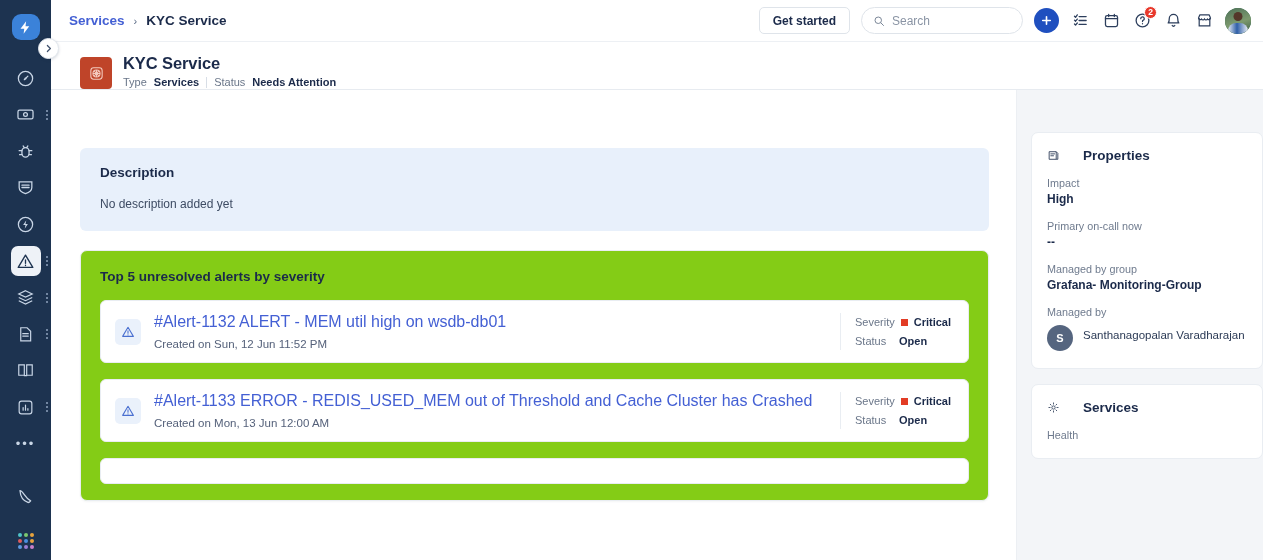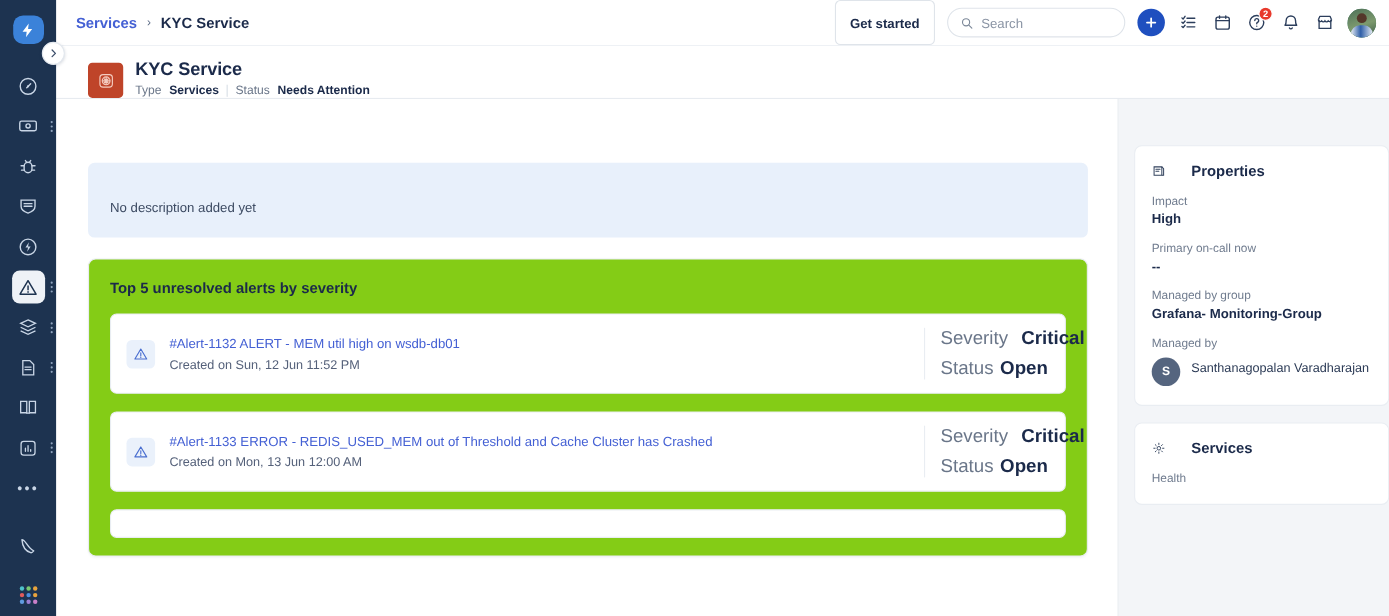--- a/index.html
+++ b/index.html
@@ -71,21 +71,21 @@
     padding: 0 12px 0 18px;
     background: #fff;
     border-bottom: 1px solid #edf0f4;
   }
   .crumb { display: flex; align-items: center; gap: 9px; font-size: 13.5px; font-weight: bold; }
   .crumb a { color: #4460d4; text-decoration: none; }
   .crumb .sep { color: #5a6a85; font-size: 11px; font-weight: normal; }
   .crumb .cur { color: #1b2a4a; }
   .top-right { margin-left: auto; display: flex; align-items: center; gap: 11px; }
   .btn-getstarted {
-    height: 41px; padding: 0 13px;
+    height: 27px; padding: 0 13px;
     border: 1px solid #dfe4ea; border-radius: 5px;
     background: #fff; color: #1b2a4a;
     font-size: 12px; font-weight: bold;
     display: flex; align-items: center;
     font-family: inherit;
   }
   .search {
     width: 162px; height: 27px;
     border: 1px solid #dfe4ea; border-radius: 14px;
     display: flex; align-items: center; gap: 7px;
@@ -200,30 +200,30 @@
     background: #fff;
   }
   .alert-ico {
     width: 26px; height: 26px; border-radius: 5px;
     background: #eaf1fb; color: #4a6fd0;
     display: flex; align-items: center; justify-content: center;
     flex: 0 0 26px;
   }
   .alert-ico svg { width: 14px; height: 14px; }
   .alert-main { margin-left: 13px; flex: 1; min-width: 0; }
-  .alert-link { font-size: 12px; color: #4460d4; }
+  .alert-link { font-size: 16px; color: #4460d4; }
   .alert-sub { font-size: 11.5px; color: #55617a; margin-top: 7px; }
   .alert-side {
     width: 128px; flex: 0 0 128px;
     border-left: 1px solid #e9edf2;
     padding-left: 14px; margin-left: 10px;
     align-self: stretch;
     display: flex; flex-direction: column; justify-content: center; gap: 7px;
   }
-  .kv { display: flex; align-items: center; gap: 6px; font-size: 17px; }
+  .kv { display: flex; align-items: center; gap: 6px; font-size: 11px; }
   .kv .k { color: #6a7689; }
   .kv .v { color: #1b2a4a; font-weight: bold; }
   .sev-dot { width: 7px; height: 7px; background: #e23c25; display: inline-block; }
   .kv.status .k { min-width: 38px; }
 
   
   .side-card { background: #fff; border-radius: 7px; border: 1px solid #e9edf2; padding: 15px 15px 17px 15px; }
   .side-card + .side-card { margin-top: 15px; }
   .side-head { display: flex; align-items: center; gap: 7px; }
   .side-head svg { width: 13px; height: 13px; color: #33435e; }
@@ -494,20 +494,21 @@
         </div>
       </div>
 
     </div>
 
     <div class="body-area">
 
       <div class="content-col">
 
         <div class="desc-card">
+          <div class="desc-title">Description</div>
           <div class="desc-body">No description added yet</div>
         </div>
 
         <div class="card alerts-card">
           <div class="alerts-title">Top 5 unresolved alerts by severity</div>
 
           <div class="alert-row">
             <span class="alert-ico">
               <svg viewBox="0 0 24 24" fill="none" stroke="currentColor" stroke-width="1.8">
                   <path d="M12 4L2.8 19.5h18.4L12 4z" stroke-linejoin="round"></path>

